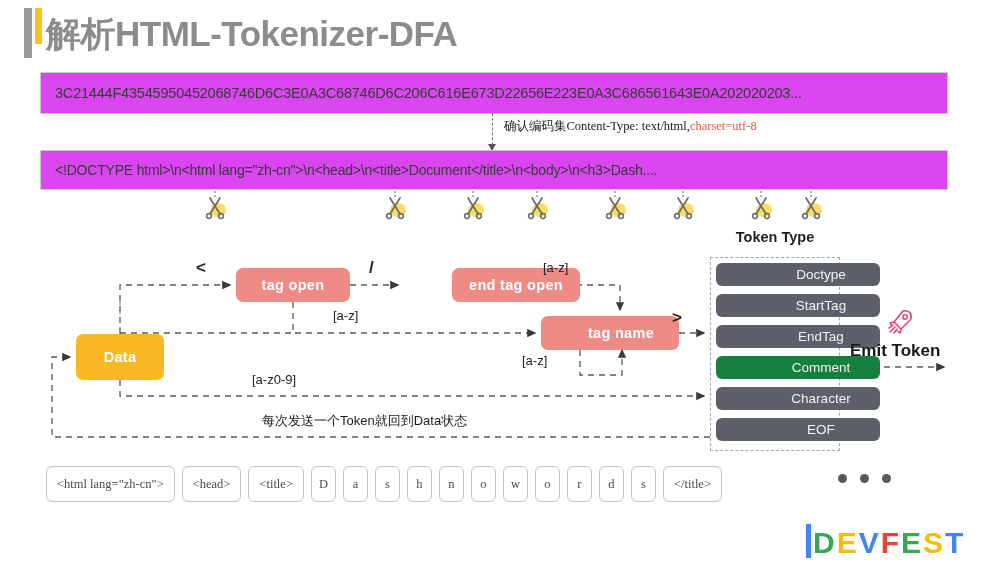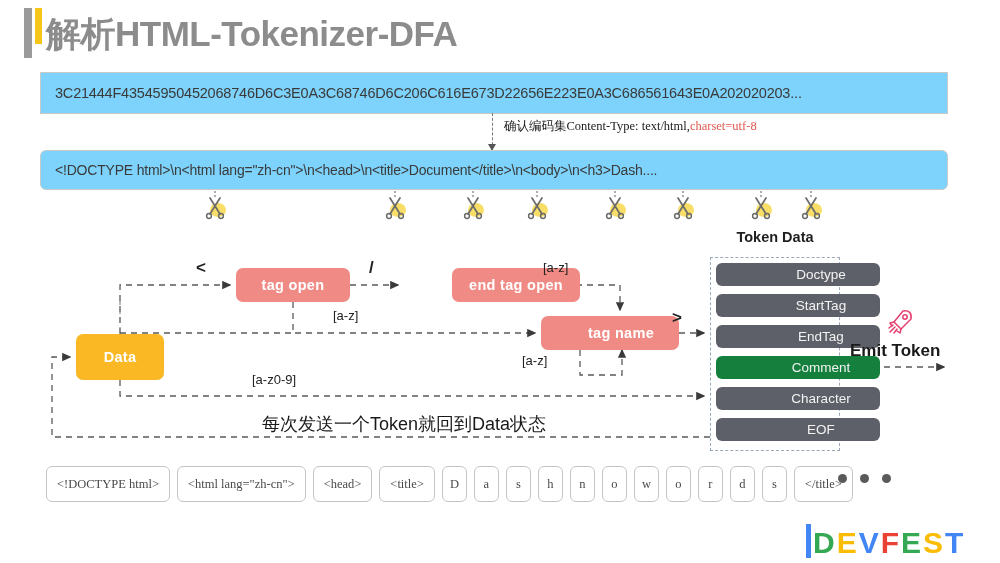--- a/index.html
+++ b/index.html
@@ -18,26 +18,26 @@
   .bar-yellow{width:7px;height:36px;background:#f5c518;}
   .title-text{
     position:absolute;left:46px;top:11px;
     font-size:35px;font-weight:bold;color:#8c8c8c;
     letter-spacing:-0.5px;white-space:nowrap;
   }
 
   
   .codebox{
     position:absolute;left:40px;width:908px;
-    border:1px solid #c9c9c9;background:#7dd3fc;
+    border:1px solid #c9c9c9;background:#d946ef;
     display:flex;align-items:center;
     box-sizing:border-box;
   }
   #hexbox{top:72px;height:42px;}
-  #htmlbox{top:150px;height:40px;border-radius:6px;}
+  #htmlbox{top:150px;height:40px;}
   .codetext{
     padding-left:14px;font-size:14.5px;color:#3a3a3a;
     white-space:nowrap;overflow:hidden;
     font-family:"Liberation Sans", sans-serif;
     letter-spacing:-0.2px;
   }
   #htmlbox .codetext{font-size:14px;}
 
   
   .charset-line{
@@ -81,21 +81,21 @@
     position:absolute;left:710px;top:229px;width:130px;text-align:center;
     font-size:14.5px;font-weight:bold;color:#1f1f1f;
   }
   .emit-label{
     position:absolute;left:850px;top:341px;
     font-size:17px;font-weight:bold;color:#1a1a1a;white-space:nowrap;
   }
   .dlabel{position:absolute;font-size:13px;color:#222;white-space:nowrap;}
   .dlabel.big{font-size:17px;font-weight:bold;}
   .caption-cn{
-    position:absolute;left:262px;top:412px;font-size:18px;color:#1a1a1a;white-space:nowrap;
+    position:absolute;left:262px;top:412px;font-size:13px;color:#1a1a1a;white-space:nowrap;
   }
   svg.wires{position:absolute;left:0;top:0;width:1000px;height:563px;pointer-events:none;}
 
   
   .chiprow{position:absolute;left:46px;top:466px;display:flex;align-items:center;gap:7px;}
   .chip{
     border:1px solid #c4c4c4;border-radius:6px;background:#fff;
     height:36px;display:flex;align-items:center;justify-content:center;
     font-family:"Liberation Serif", serif;font-size:12.5px;color:#4a4a4a;
     padding:0 10px;box-sizing:border-box;white-space:nowrap;
@@ -252,21 +252,21 @@
       <div class="dlabel big" style="left: 369px; top: 258px;">/</div>
       <div class="dlabel" style="left: 543px; top: 260px;">[a-z]</div>
       <div class="dlabel" style="left: 333px; top: 308px;">[a-z]</div>
       <div class="dlabel" style="left: 522px; top: 353px;">[a-z]</div>
       <div class="dlabel big" style="left: 672px; top: 308px;">&gt;</div>
       <div class="dlabel" style="left: 252px; top: 372px;">[a-z0-9]</div>
     </div>
 
   <div class="caption-cn">每次发送一个Token就回到Data状态</div>
 
-  <div class="tok-title">Token Data</div>
+  <div class="tok-title">Token Type</div>
   <div class="tokbox-border"></div>
   <div id="toks-host">
       <div class="tok" style="top: 263px; background: rgb(93, 96, 104);">Doctype</div>
       <div class="tok" style="top: 294px; background: rgb(93, 96, 104);">StartTag</div>
       <div class="tok" style="top: 325px; background: rgb(93, 96, 104);">EndTag</div>
       <div class="tok" style="top: 356px; background: #15803d;">Comment</div>
       <div class="tok" style="top: 387px; background: rgb(93, 96, 104);">Character</div>
       <div class="tok" style="top: 418px; background: rgb(93, 96, 104);">EOF</div>
     </div>
 
@@ -277,21 +277,20 @@
       <path d="M9 17 L5 18 L7 21"></path>
       <path d="M16 24 L15 28 L12 26"></path>
       <path d="M10 22 L5 27"></path>
       <path d="M8 20 L4 23"></path>
       <path d="M12 24 L9 28"></path>
     </g>
   </svg>
   <div class="emit-label">Emit Token</div>
 
   <div class="chiprow" id="chips-host">
-      <div class="chip">&lt;!DOCTYPE html&gt;</div>
       <div class="chip">&lt;html lang="zh-cn"&gt;</div>
       <div class="chip">&lt;head&gt;</div>
       <div class="chip">&lt;title&gt;</div>
       <div class="chip narrow">D</div>
       <div class="chip narrow">a</div>
       <div class="chip narrow">s</div>
       <div class="chip narrow">h</div>
       <div class="chip narrow">n</div>
       <div class="chip narrow">o</div>
       <div class="chip narrow">w</div>

